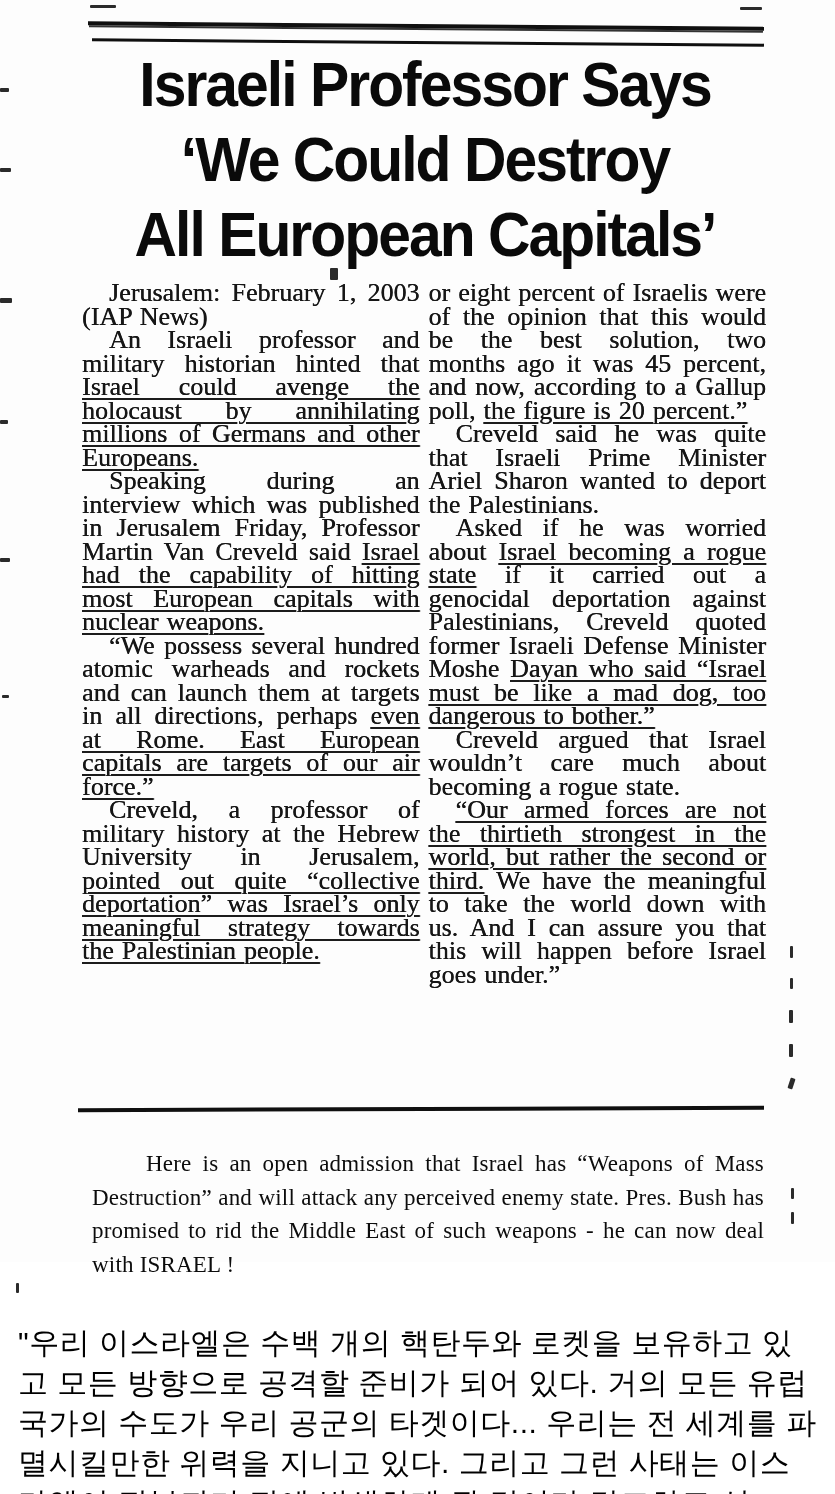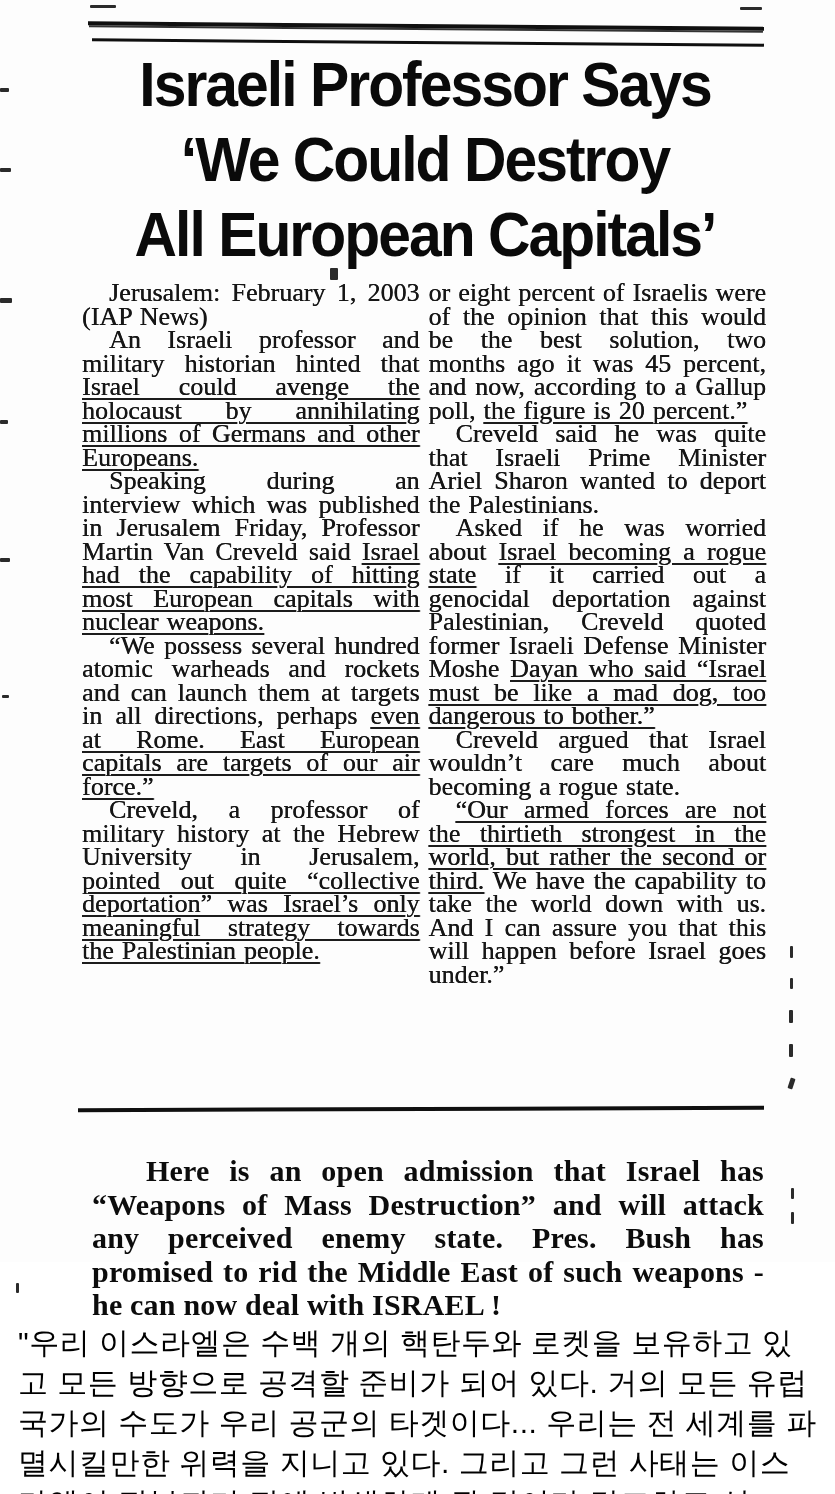--- a/index.html
+++ b/index.html
@@ -19,21 +19,21 @@
   }
   .columns{position:absolute;left:82px;top:281px;width:684px;display:flex;gap:9px;}
   .col{width:338px;text-align:justify;font-size:26px;line-height:23.5px;
        color:#161616;text-shadow:0.35px 0 0 #161616;word-spacing:1.5px;}
   .col p{margin:0;}
   .col p.ind{text-indent:27px;}
   .u{text-decoration:underline;text-decoration-thickness:2.2px;text-underline-offset:3px;text-decoration-color:#1c1c1c;}
   .rule-foot{left:78px;top:1107px;width:686px;height:4px;transform:rotate(-0.2deg);}
   .footnote{
     position:absolute;left:92px;top:1124px;width:672px;
-    font-weight:bold;font-size:30px;line-height:33.5px;text-align:justify;
+    font-weight:normal;font-size:23px;line-height:33.5px;text-align:justify;
     text-indent:54px;color:#0c0c0c;letter-spacing:0.2px;
   }
   
   .korean{
     position:absolute;left:18px;top:1293px;width:800px;
     font-family:"Liberation Sans",sans-serif;font-size:30px;line-height:40px;
     color:#000;letter-spacing:0.5px;
   }
   
   .art{position:absolute;background:#2b2b2b;border-radius:1px;}
@@ -58,23 +58,23 @@
       <div class="col" id="col-left">
           <p class="ind"><span>Jerusalem: February 1, 2003 (IAP News)</span></p>
           <p class="ind"><span>An Israeli professor and military historian hinted that </span><span class="u">Israel could avenge the holocaust by annihilating millions of Germans and other Europeans.</span></p>
           <p class="ind"><span>Speaking during an interview which was published in Jerusalem Friday, Professor Martin Van Creveld said </span><span class="u">Israel had the capability of hitting most European capitals with nuclear weapons.</span></p>
           <p class="ind"><span>“We possess several hundred atomic warheads and rockets and can launch them at targets in all directions, perhaps </span><span class="u">even at Rome. East European capitals are targets of our air force.”</span></p>
           <p class="ind"><span>Creveld, a professor of military history at the Hebrew University in Jerusalem, </span><span class="u">pointed out quite “collective deportation” was Israel’s only meaningful strategy towards the Palestinian people.</span></p>
         </div>
       <div class="col" id="col-right">
           <p><span>or eight percent of Israelis were of the opinion that this would be the best solution, two months ago it was 45 percent, and now, according to a Gallup poll, </span><span class="u">the figure is 20 percent.”</span></p>
           <p class="ind"><span>Creveld said he was quite that Israeli Prime Minister Ariel Sharon wanted to deport the Palestinians.</span></p>
-          <p class="ind"><span>Asked if he was worried about </span><span class="u">Israel becoming a rogue state</span><span> if it carried out a genocidal deportation against Palestinian, Creveld quoted former Israeli Defense Minister Moshe </span><span class="u">Dayan who said “Israel must be like a mad dog, too dangerous to bother.”</span></p>
+          <p class="ind"><span>Asked if he was worried about </span><span class="u">Israel becoming a rogue state</span><span> if it carried out a genocidal deportation against Palestinians, Creveld quoted former Israeli Defense Minister Moshe </span><span class="u">Dayan who said “Israel must be like a mad dog, too dangerous to bother.”</span></p>
           <p class="ind"><span>Creveld argued that Israel wouldn’t care much about becoming a rogue state.</span></p>
-          <p class="ind"><span class="u">“Our armed forces are not the thirtieth strongest in the world, but rather the second or third.</span><span> We have the capability to take the world down with us. And I can assure you that this will happen before Israel goes under.”</span></p>
+          <p class="ind"><span class="u">“Our armed forces are not the thirtieth strongest in the world, but rather the second or third.</span><span> We have the meaningful to take the world down with us. And I can assure you that this will happen before Israel goes under.”</span></p>
         </div>
     </div>
 
     <div class="rule rule-foot"></div>
 
     <p class="footnote">Here is an open admission that Israel has “Weapons of Mass Destruction” and will attack any perceived enemy state.  Pres. Bush has promised to  rid the Middle East of such weapons - he can now deal with ISRAEL !</p>
 
     <div class="art" style="left:90px;top:5px;width:26px;height:3px;"></div>
     <div class="art" style="left:740px;top:7px;width:22px;height:3px;"></div>
     <div class="art" style="left:0;top:88px;width:9px;height:4px;"></div>

